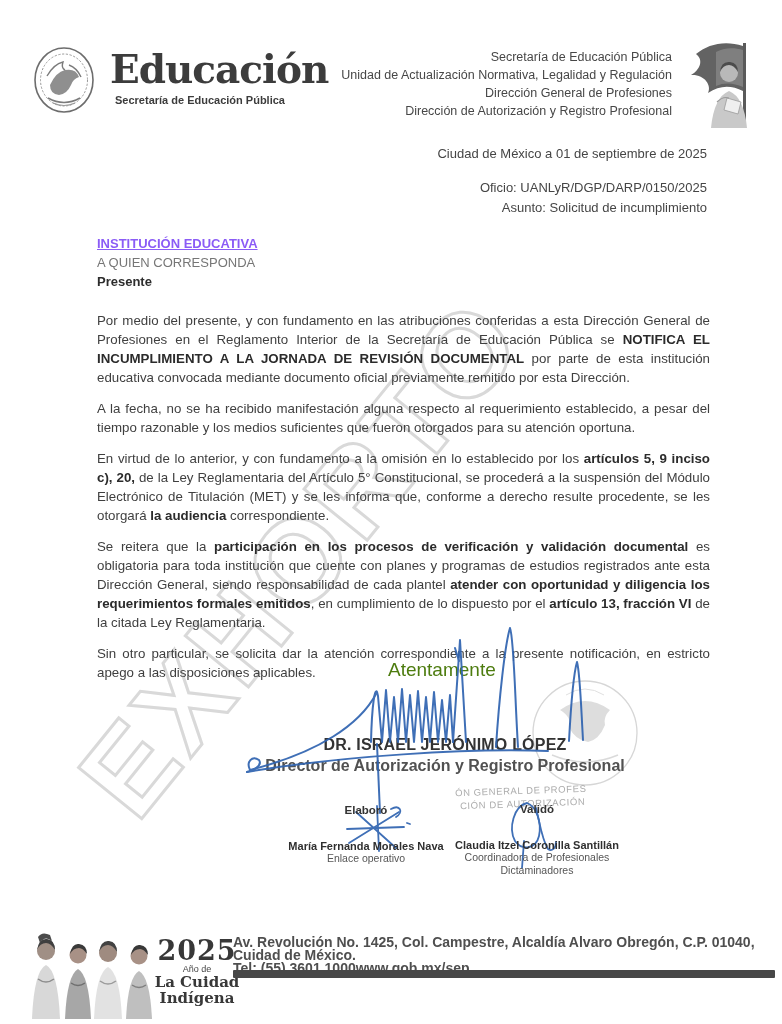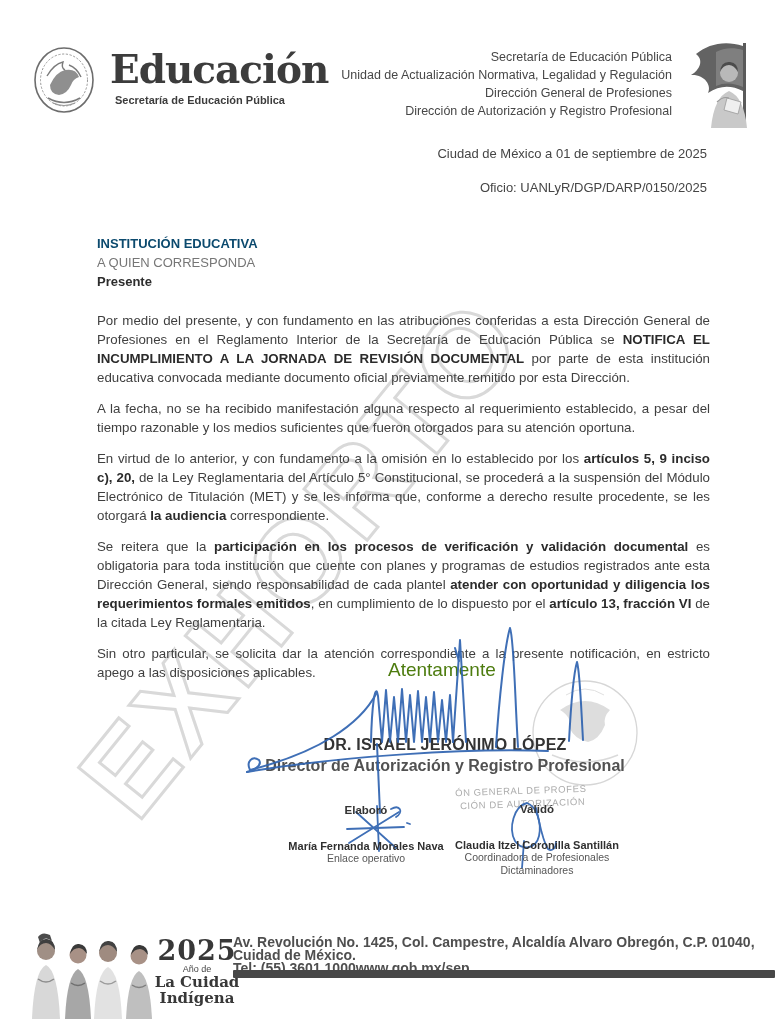--- a/index.html
+++ b/index.html
@@ -32,21 +32,21 @@
   .header-right{
     position:absolute; right:110px; top:48px; text-align:right;
     font-size:12.5px; line-height:18px; color:#474747;
   }
   .flag-illu{position:absolute; left:683px; top:40px;}
   
   .date-line{position:absolute; right:75px; top:146px; font-size:13px; color:#454545;}
   .oficio-block{position:absolute; right:75px; top:178px; text-align:right; font-size:13px; line-height:20px; color:#454545;}
   
   .recipient{position:absolute; left:97px; top:234px; font-size:13px; line-height:19px;}
-  .recipient .r1{font-weight:700; color:#0c4a6e;}
+  .recipient .r1{font-weight:700; color:#8b5cf6;text-decoration:underline;}
   .recipient .r2{color:#767676;}
   .recipient .r3{font-weight:700; color:#2d2d2d;}
   
   .body-text{
     position:absolute; left:97px; top:299px; width:613px;
     font-size:13.3px; line-height:19px; text-align:justify; color:#3f3f3f;
   }
   .body-text p{margin:12px 0 12px 0;}
   .body-text b{color:#2b2b2b;}
   .salutation{position:absolute; left:388px; top:659px; font-size:19px; color:#4d7c0f;}
@@ -111,20 +111,21 @@
     <circle cx="46" cy="33" r="9" fill="#b9b9b9"></circle>
     <path d="M37 32 q1 -11 10 -10 q8 1 8 10 q-4 -7 -9 -7 q-6 0 -9 7 z" fill="#4c4c4c"></path>
     <path d="M28 88 Q31 57 46 51 Q61 57 64 88 Z" fill="#c9c9c9"></path>
     <path d="M44 58 l14 4 l-3 12 l-14 -4 z" fill="#efefef" stroke="#9a9a9a" stroke-width=".8"></path>
     <path d="M34 62 q6 -6 12 -4" fill="none" stroke="#9a9a9a" stroke-width="1.2"></path>
   </svg>
 
   <div class="date-line">Ciudad de México a 01 de septiembre de 2025</div>
   <div class="oficio-block">
     <div>Oficio: UANLyR/DGP/DARP/0150/2025</div>
+    <div>Asunto: Solicitud de incumplimiento</div>
   </div>
 
   <div class="recipient">
     <div class="r1">INSTITUCIÓN EDUCATIVA</div>
     <div class="r2">A QUIEN CORRESPONDA</div>
     <div class="r3">Presente</div>
   </div>
 
   <div class="body-text">
     <p><span>Por medio del presente, y con fundamento en las atribuciones conferidas a esta Dirección General de Profesiones en el Reglamento Interior de la Secretaría de Educación Pública se </span><b>NOTIFICA EL INCUMPLIMIENTO A LA JORNADA DE REVISIÓN DOCUMENTAL</b><span> por parte de esta institución educativa convocada mediante documento oficial previamente remitido por esta Dirección.</span></p>

